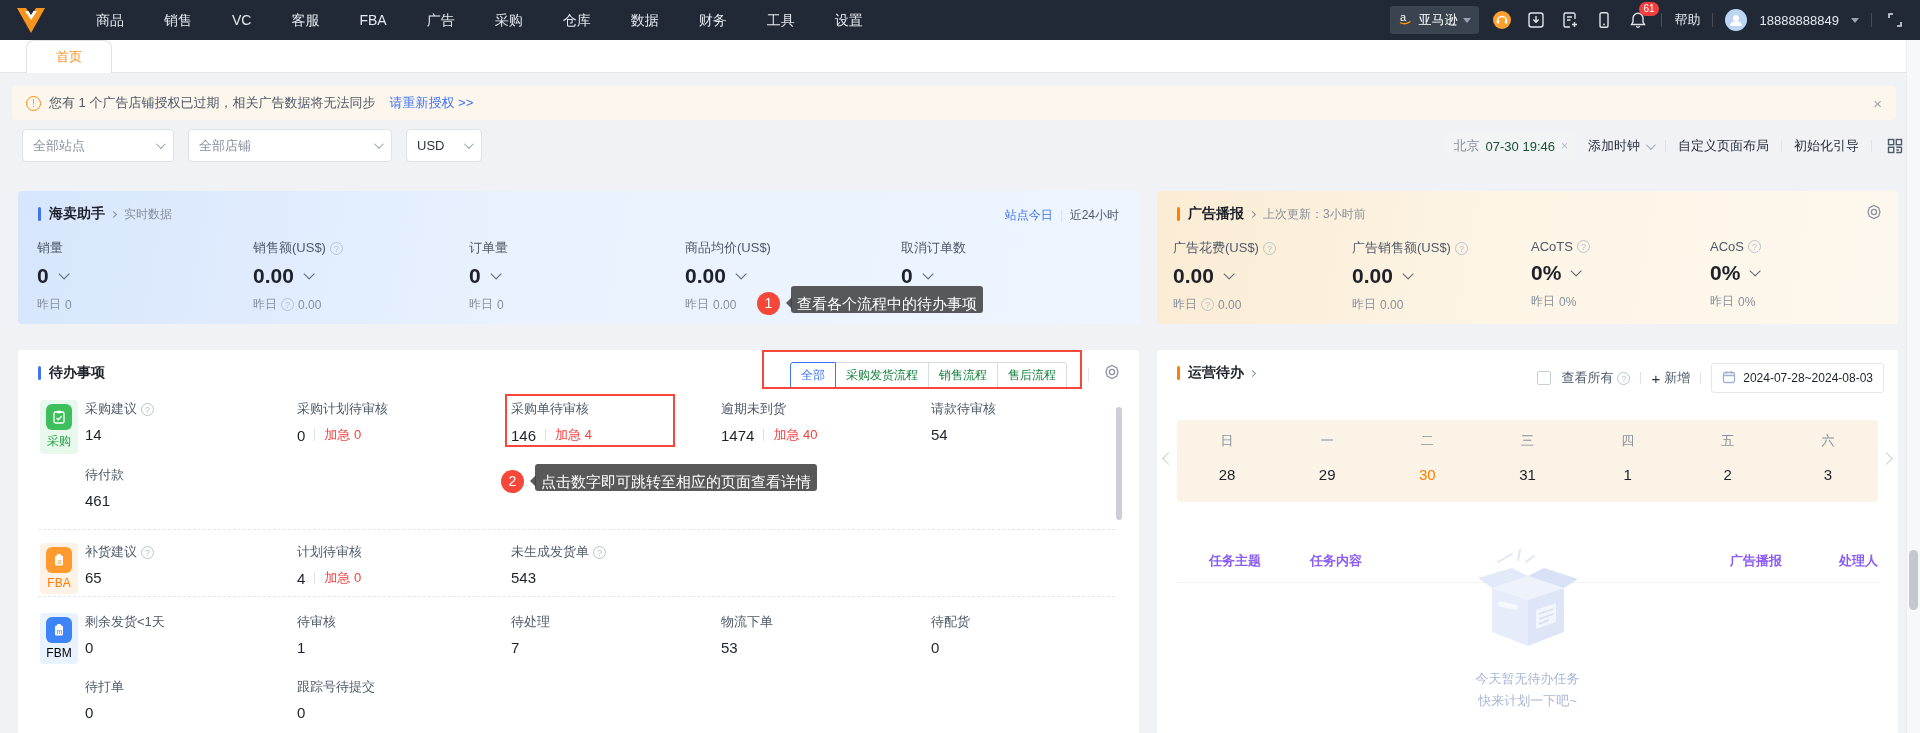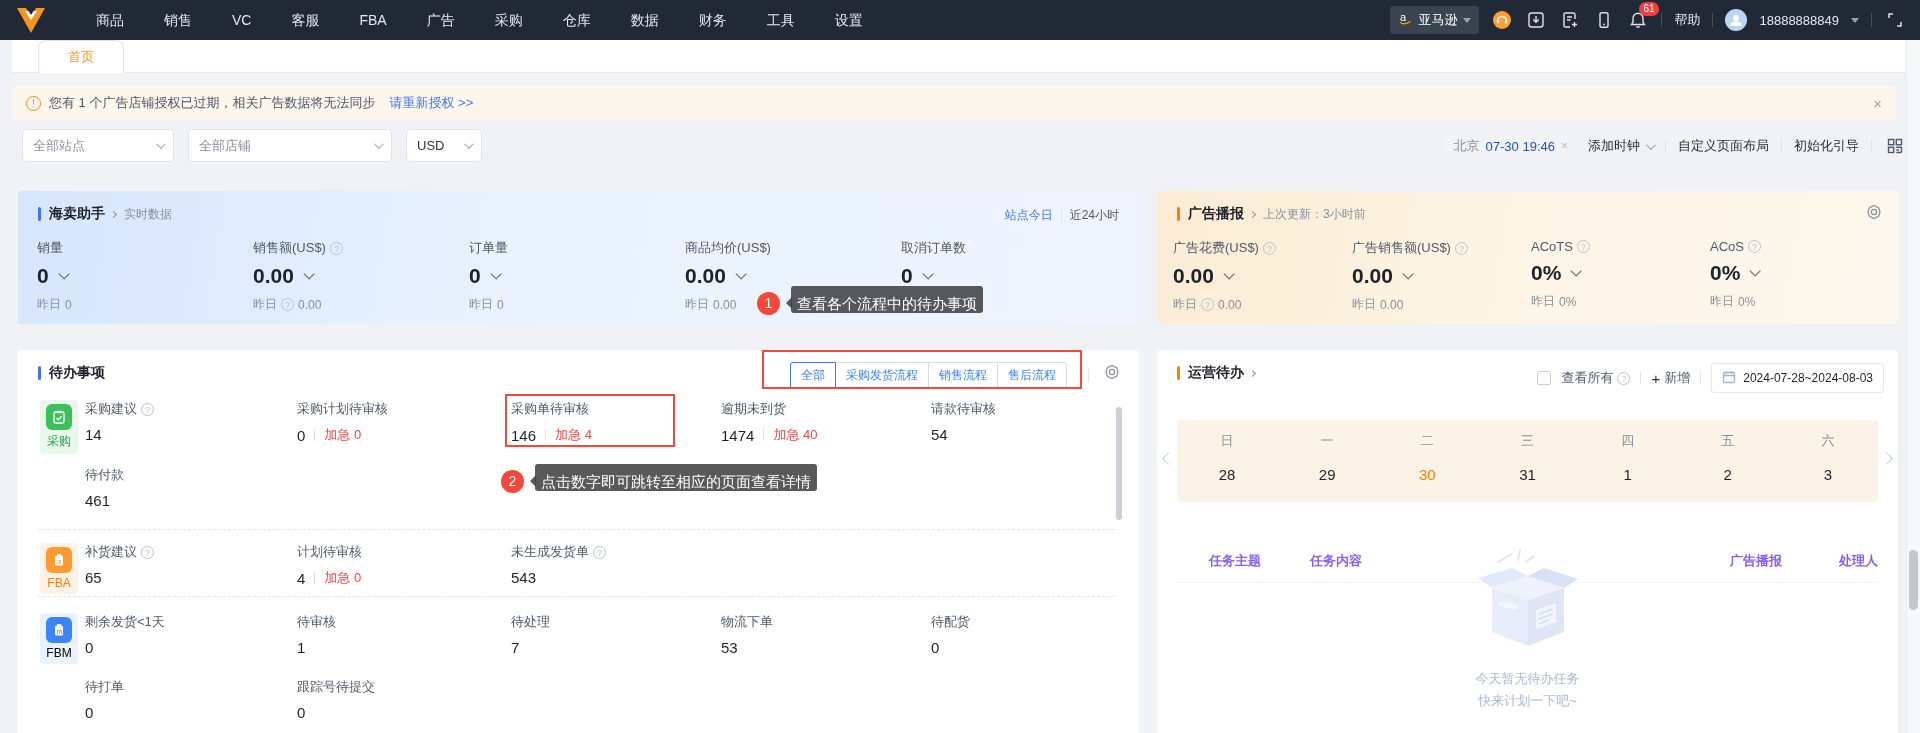--- a/index.html
+++ b/index.html
@@ -16,21 +16,21 @@
   .mk-chip { background:#3a4451; border-radius:3px; height:28px; display:flex; align-items:center; gap:6px; padding:0 8px; color:#fff; font-size:13px; cursor:pointer; }
   .tri { width:0; height:0; border-left:4px solid transparent; border-right:4px solid transparent; border-top:5px solid #9aa3b2; }
   .icon-btn { width:22px; height:22px; display:flex; align-items:center; justify-content:center; color:#dfe3ea; cursor:pointer; position:relative; }
   .badge { position:absolute; top:-7px; left:12px; background:#f53f3f; color:#fff; font-size:10px; line-height:14px; padding:0 4px; border-radius:8px; }
   .nsep { width:1px; height:14px; background:rgba(255,255,255,.18); }
   .nav-help { color:#e4e8ef; font-size:13px; cursor:pointer; }
   .avatar { width:22px; height:22px; border-radius:50%; background:#bcd6f2; display:flex; align-items:center; justify-content:center; overflow:hidden; }
   .nav-phone { color:#e4e8ef; font-size:13px; }
 
   
-  .tabrow { position:absolute; top:40px; left:0; right:0; height:33px; background:#fff; border-bottom:1px solid #e4e6ea; z-index:25;margin-left:12px; }
+  .tabrow { position:absolute; top:40px; left:0; right:0; height:33px; background:#fff; border-bottom:1px solid #e4e6ea; z-index:25; }
   .tab { position:absolute; left:26px; top:0; width:86px; height:33px; background:#fff; border:1px solid #dfe2e7; border-bottom:none; border-radius:8px 8px 0 0; display:flex; align-items:center; justify-content:center; font-size:13px; color:#ff8f1f; cursor:pointer; }
 
   
   .page { position:absolute; top:73px; left:0; right:0; bottom:0; background:#f0f2f5; }
 
   .banner { position:absolute; top:13px; left:12px; width:1884px; height:34px; background:#fdf6ec; border-radius:4px; display:flex; align-items:center; padding:0 14px; }
   .warn-icon { width:15px; height:15px; border:1px solid #fa8c16; border-radius:50%; color:#fa8c16; font-size:10px; line-height:13px; text-align:center; margin-right:8px; flex:none; }
   .banner-text { font-size:13px; color:#4e5969; }
   .banner-link { font-size:13px; color:#3d74f6; margin-left:14px; cursor:pointer; }
   .banner-close { margin-left:auto; color:#9aa2af; font-size:15px; cursor:pointer; line-height:1; }
@@ -38,21 +38,21 @@
   .filterrow { position:absolute; top:56px; left:0; right:0; height:36px; }
   .dd { position:absolute; top:0; height:33px; background:#fff; border:1px solid #dfe2e8; border-radius:4px; display:flex; align-items:center; padding:0 10px; font-size:13px; color:#8a919f; cursor:pointer; }
   .dd .cv { margin-left:auto; }
   .dd1 { left:22px; width:152px; }
   .dd2 { left:188px; width:204px; }
   .dd3 { left:406px; width:76px; color:#303540; }
   .cv { display:inline-block; width:7px; height:7px; border-right:1.3px solid #9aa2b1; border-bottom:1.3px solid #9aa2b1; transform:rotate(45deg) translateY(-2px); }
   .right-cluster { position:absolute; right:14px; top:4px; display:flex; align-items:center; gap:12px; }
   .clock-tag { background:#f2f3f5; border-radius:3px; height:26px; display:flex; align-items:center; gap:6px; padding:0 8px; font-size:13px; }
   .clock-city { color:#86909c; }
-  .clock-time { color:#1d4ed8;text-align:right; }
+  .clock-time { color:#14532d;text-align:right; }
   .tag-close { color:#b6bcc6; font-size:12px; cursor:pointer; }
   .link-plain { font-size:13px; color:#272e3b; cursor:pointer; display:flex; align-items:center; gap:6px; }
   .fsep { width:1px; height:12px; background:#dfe2e8; }
 
   
   .panel { position:absolute; border-radius:4px; }
   .p-haimai { top:118px; left:18px; width:1121px; height:133px; background:linear-gradient(100deg,#d7e6fd 0%,#e9f2fe 45%,#eef5ff 100%); }
   .p-ads { top:118px; left:1157px; width:741px; height:133px; background:linear-gradient(100deg,#fbecd4 0%,#fdf5e6 50%,#fdf8ee 100%);padding-left:12px; }
   .p-todo { top:277px; left:18px; width:1121px; height:390px; background:#fff; }
   .p-ops { top:277px; left:1157px; width:741px; height:390px; background:#fff; }
@@ -76,21 +76,21 @@
   .stat-prev { margin-top:8px; font-size:12px; color:#86909c; display:flex; align-items:center; gap:4px; }
   .qicon { display:inline-block; width:13px; height:13px; border:1px solid #bcc3cf; border-radius:50%; color:#bcc3cf; font-size:9px; line-height:12px; text-align:center; margin-left:4px; flex:none; }
 
   .gear { color:#8a919f; cursor:pointer; }
   .g-ads { position:absolute; top:13px; right:16px; }
   .g-todo { position:absolute; top:14px; left:1086px; }
   .todo-vsep { position:absolute; top:18px; left:1070px; width:1px; height:14px; background:#e5e6eb; }
 
   
   .todo-tabs { position:absolute; top:12px; left:772px; display:flex; }
-  .seg { border:1px solid #d9dce1; background:#fff; color:#3b82f6; font-size:12px; height:27px; line-height:25px; padding:0 10px; margin-left:-1px; cursor:pointer; white-space:nowrap; }
+  .seg { border:1px solid #d9dce1; background:#fff; color:#15803d; font-size:12px; height:27px; line-height:25px; padding:0 10px; margin-left:-1px; cursor:pointer; white-space:nowrap; }
   .seg:first-child { margin-left:0; border-radius:3px 0 0 3px; }
   .seg:last-child { border-radius:0 3px 3px 0; }
   .seg.active { border-color:#3d74f6; color:#3d74f6; position:relative; z-index:1; }
 
   
   .cell { position:absolute; width:200px; }
   .cl1 { left:67px; } .cl2 { left:279px; } .cl3 { left:493px; } .cl4 { left:703px; } .cl5 { left:913px; }
   .cell-label { font-size:13px; color:#4e5969; display:flex; align-items:center; }
   .cell-value { margin-top:8px; font-size:15px; color:#1d2129; display:flex; align-items:center; cursor:pointer; }
   .vsep { width:1px; height:12px; background:#dcdfe5; margin:0 9px; }

